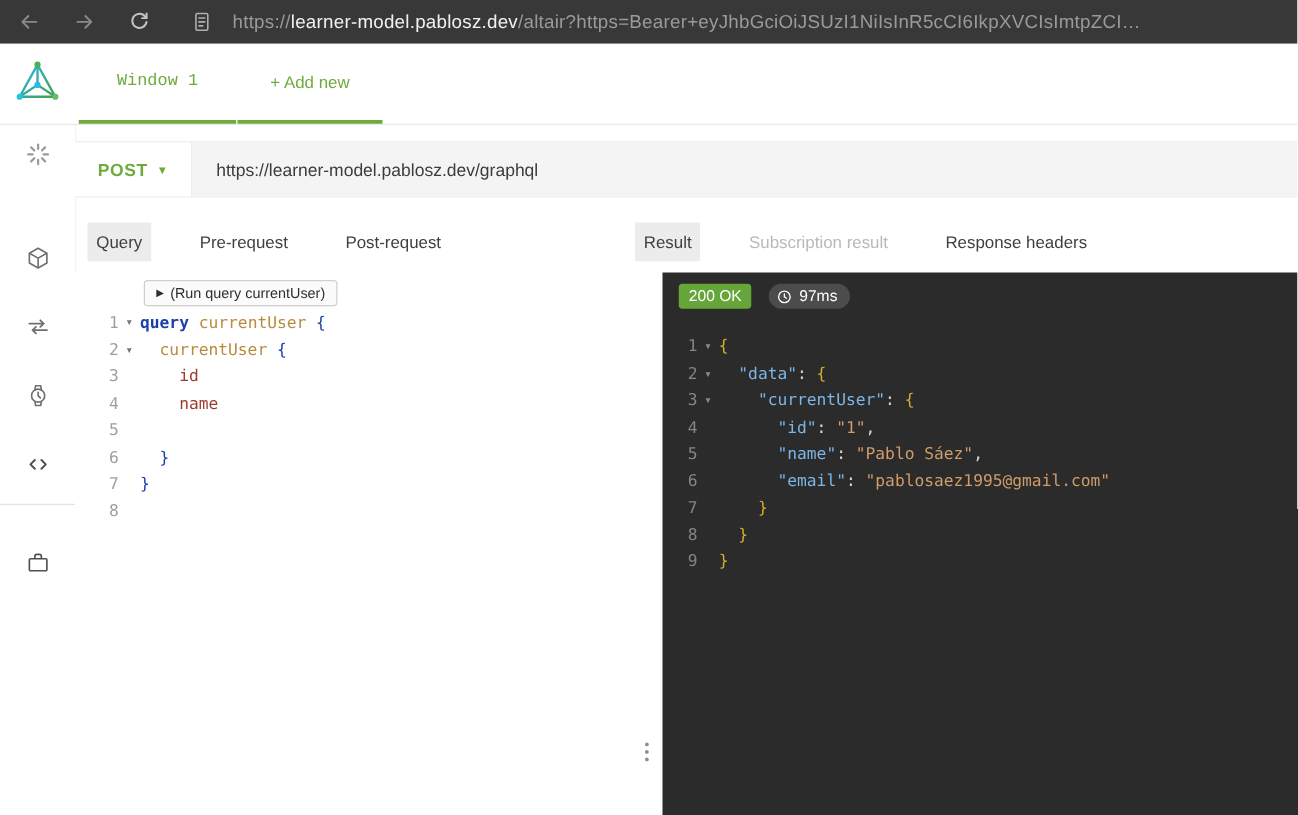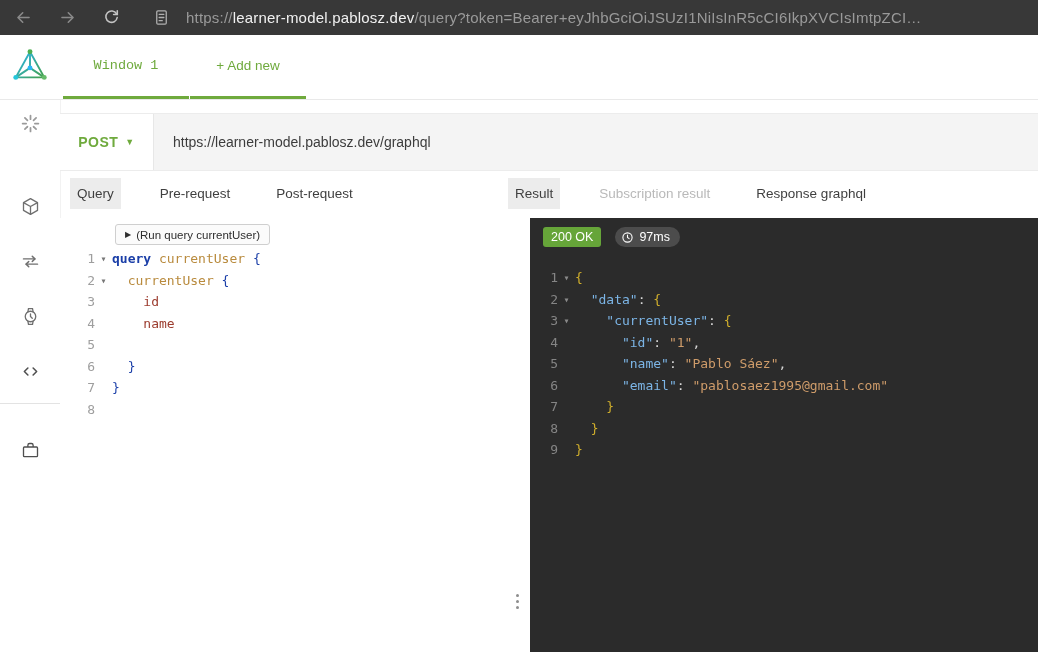--- a/index.html
+++ b/index.html
@@ -41,21 +41,21 @@
   
   .sidebar{
     position:absolute;left:0;top:100px;width:60px;height:552px;background:#fff;
     border-right:1px solid #f2f2f2;
   }
   .sb-icon{position:absolute;left:17px;width:26px;height:26px;display:flex;align-items:center;justify-content:center;}
   .sb-icon svg{width:21px;height:21px;}
   .sb-divider{position:absolute;left:0;top:303px;width:60px;height:0;border-top:1px solid #e3e3e3;}
   
   .request-bar{
-    position:absolute;left:60px;top:113px;width:978px;height:58px;
+    position:absolute;left:60px;top:113px;width:978px;height:45px;
     display:flex;background:#fff;border-top:1px solid #ececec;border-bottom:1px solid #ececec;
     box-sizing:border-box;
   }
   .method-btn{
     width:93px;flex:none;display:flex;align-items:center;justify-content:center;gap:7px;
     color:var(--accent-green,#6faa3d);font-weight:bold;font-size:14px;letter-spacing:.5px;
     background:#fff;border-right:1px solid #e7e7e7;cursor:pointer;
   }
   .method-caret{font-size:9px;}
   .url-input{
@@ -150,21 +150,21 @@
         <path d="M18.4 7.5A7.2 7.2 0 1 0 19.2 12"></path>
         <polyline points="19.3,3.6 19.3,8.2 14.7,8.2"></polyline>
       </svg>
   </span>
   <span class="nav-icon ni-site">
     <svg viewBox="0 0 24 24" fill="none" stroke="#b0b0b0" stroke-width="1.6" stroke-linecap="round">
         <rect x="6" y="3.5" width="12" height="17" rx="1.5"></rect>
         <path d="M9 8h6M9 12h6M9 16h4"></path>
       </svg>
   </span>
-  <div class="url-text"><span class="u-dim">https://</span><span class="u-host">learner-model.pablosz.dev</span><span class="u-dim">/query?token=Bearer+eyJhbGciOiJSUzI1NiIsInR5cCI6IkpXVCIsImtpZCI…</span></div>
+  <div class="url-text"><span class="u-dim">https://</span><span class="u-host">learner-model.pablosz.dev</span><span class="u-dim">/altair?https=Bearer+eyJhbGciOiJSUzI1NiIsInR5cCI6IkpXVCIsImtpZCI…</span></div>
 </div>
 
 <div class="app-header">
   <span class="logo">
     <svg viewBox="0 0 40 40">
       <defs>
         <linearGradient id="lg" x1="0" y1="0" x2="1" y2="1">
           <stop offset="0" stop-color="#29b6f6"></stop>
             <stop offset="1" stop-color="#43a047"></stop>
         </linearGradient>
@@ -247,21 +247,21 @@
 </div>
 
 <div class="tab-row left">
   <div class="tab active">Query</div>
   <div class="tab">Pre-request</div>
   <div class="tab">Post-request</div>
 </div>
 <div class="tab-row right">
   <div class="tab active">Result</div>
   <div class="tab disabled">Subscription result</div>
-  <div class="tab">Response graphql</div>
+  <div class="tab">Response headers</div>
 </div>
 
 <div class="editor-light">
   <div class="run-btn">
     <span class="play-glyph">▶</span>
     <span>(Run query currentUser)</span>
   </div>
   <div class="code-lines">
       <div class="code-line"><span class="gutter">1</span><span class="fold">▾</span><span class="code-text"><span class="tok-kw">query </span><span class="tok-opname">currentUser </span><span class="tok-punct">{</span></span></div>
       <div class="code-line"><span class="gutter">2</span><span class="fold">▾</span><span class="code-text"><span class="tok-plain">  </span><span class="tok-opname">currentUser </span><span class="tok-punct">{</span></span></div>

